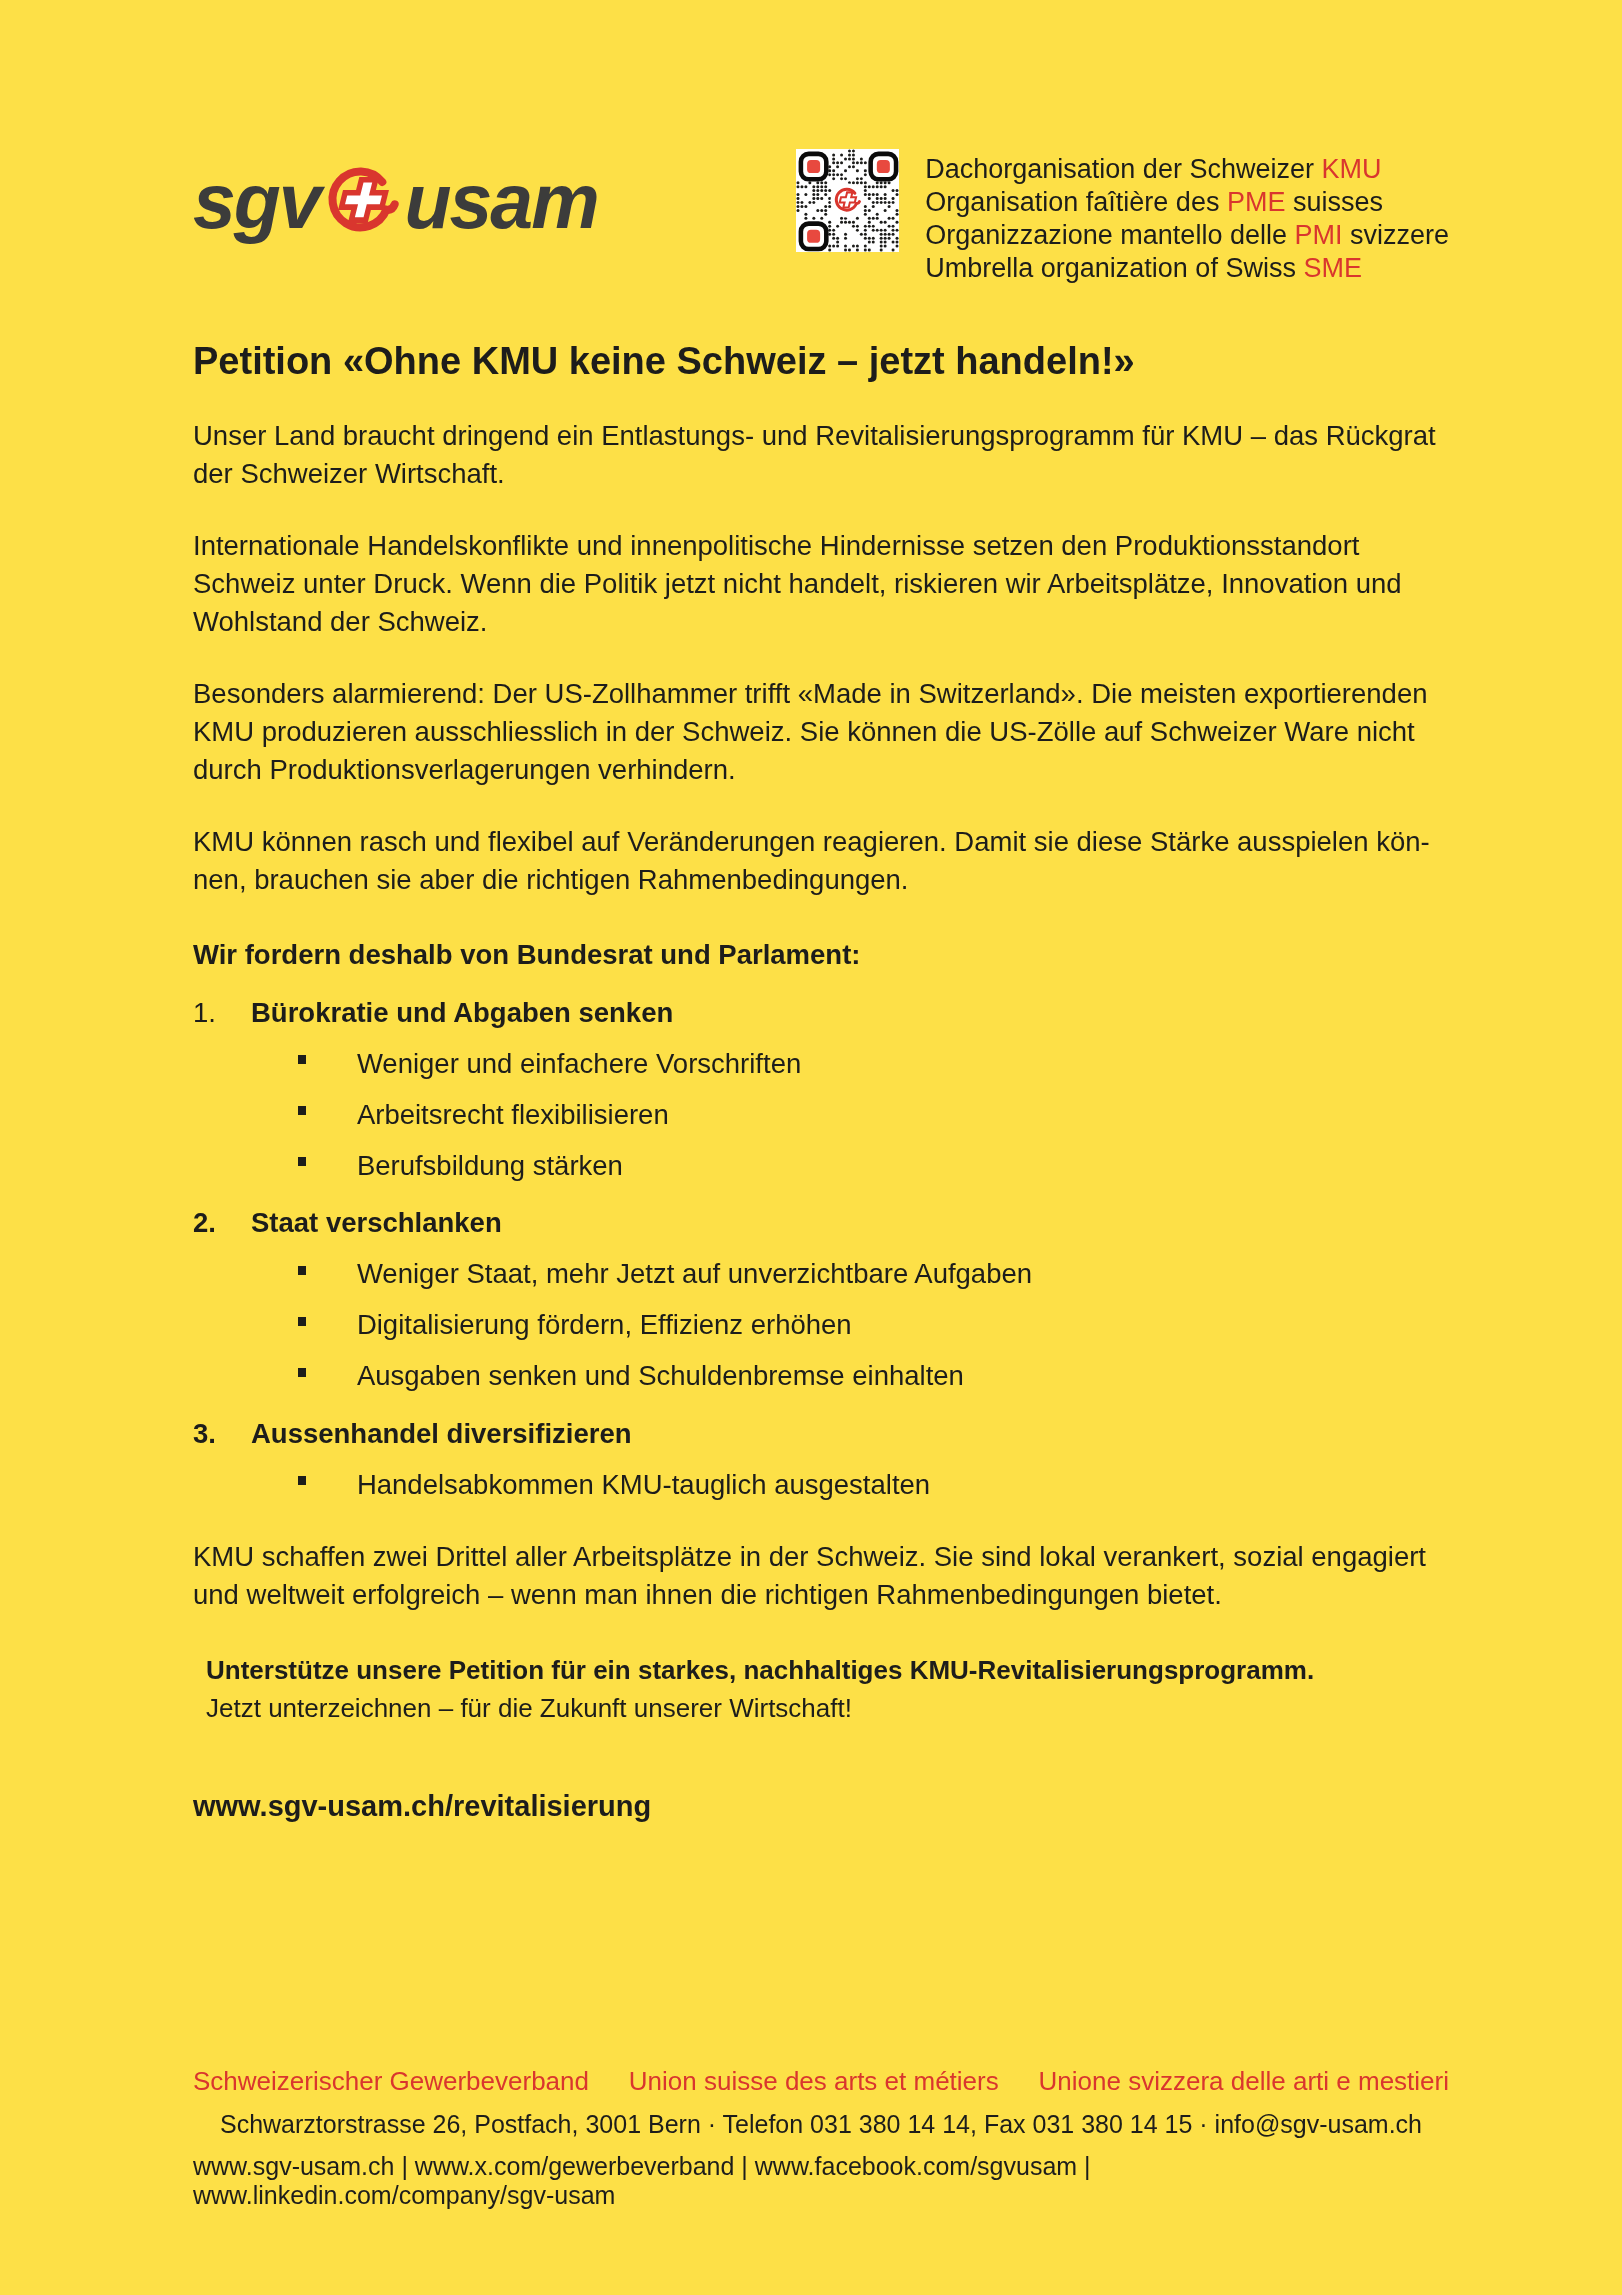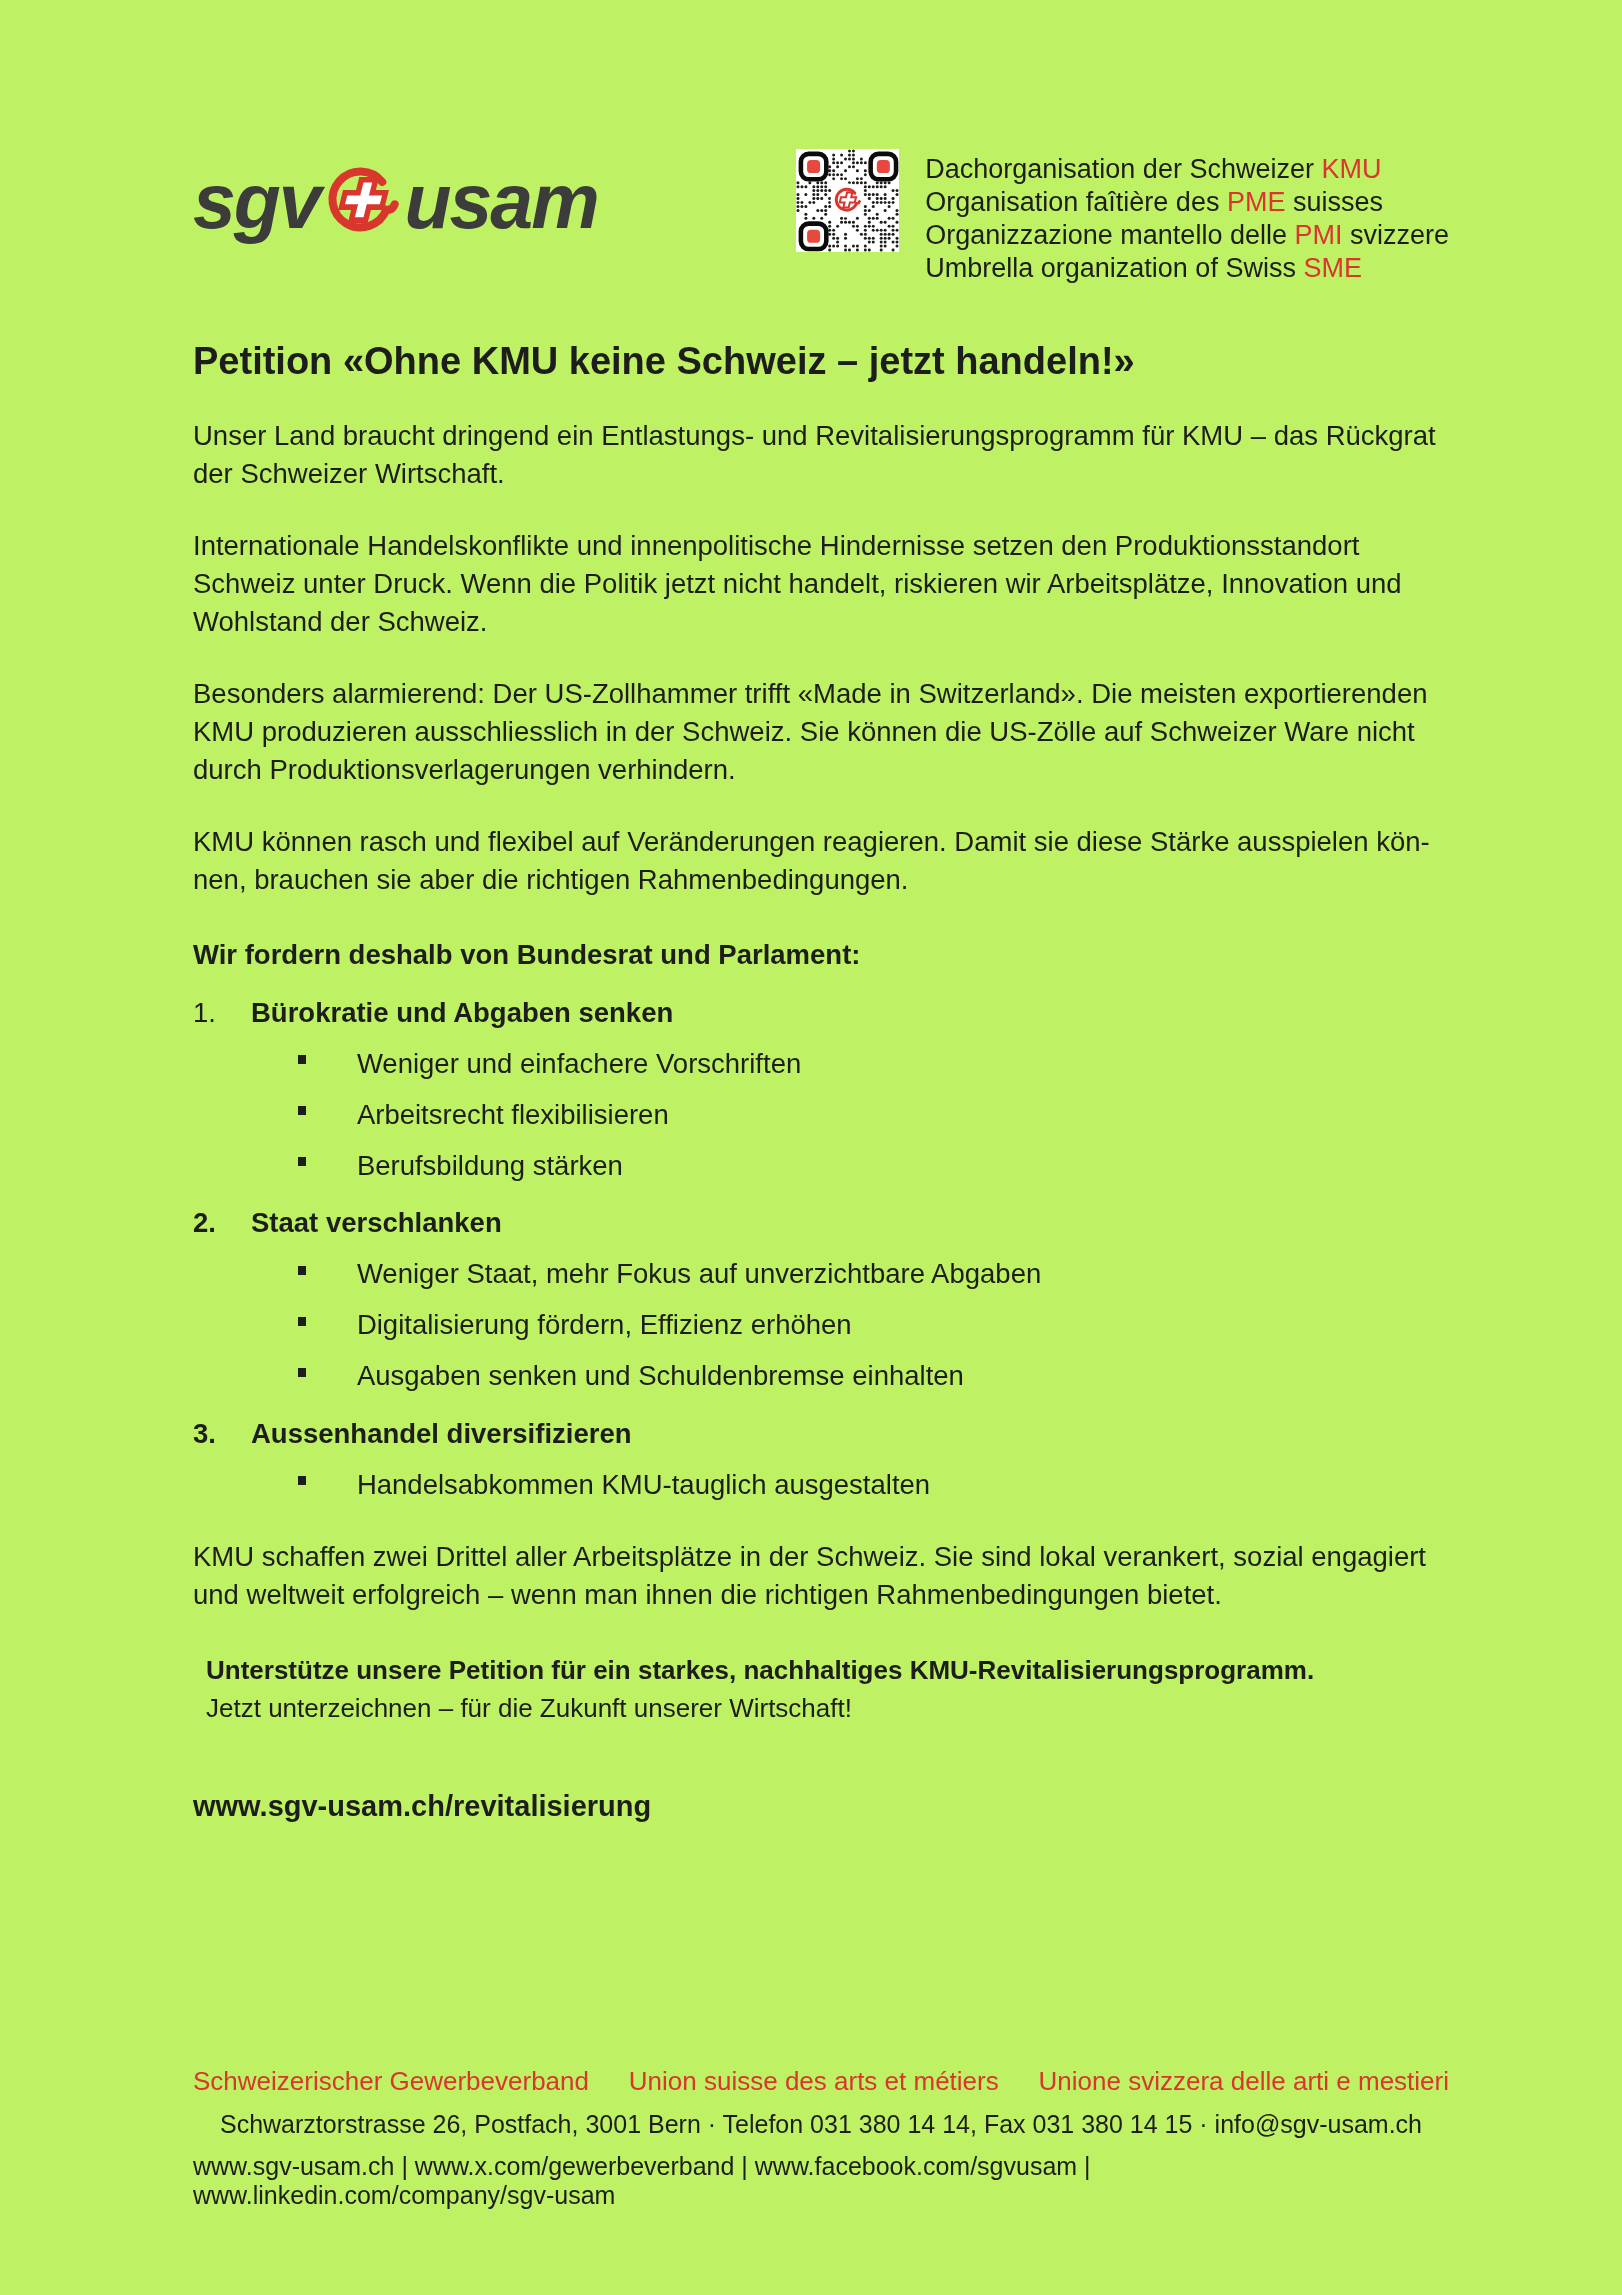--- a/index.html
+++ b/index.html
@@ -1,19 +1,19 @@
 <!DOCTYPE html>
 <html style="font-size:10.5px"><head>
 <meta charset="utf-8">
 <style>
   html,body{margin:0;padding:0;background:#ffffff;}
   .page{
     position:relative;
     width:1622px;height:2295px;
-    background:#bef264;
+    background:#fde047;
     font-family:"Liberation Sans","DejaVu Sans",sans-serif;
     color:#1d1d1b;
     overflow:hidden;
     box-sizing:border-box;
     padding:149px 173px 0 193px;
   }
   
   .header{display:flex;align-items:flex-start;height:111px;}
   .logo{display:flex;align-items:center;margin-top:14.4px;}
   .logo .ltxt{
@@ -352,21 +352,21 @@
       <span class="sq"></span>
       <span>Berufsbildung stärken</span>
     </div>
 
   <div class="nitem">
     <span class="num bold">2.</span>
     <span class="ntitle">Staat verschlanken</span>
   </div>
   <div class="bullet">
       <span class="sq"></span>
-      <span>Weniger Staat, mehr Fokus auf unverzichtbare Abgaben</span>
+      <span>Weniger Staat, mehr Jetzt auf unverzichtbare Aufgaben</span>
     </div>
   <div class="bullet">
       <span class="sq"></span>
       <span>Digitalisierung fördern, Effizienz erhöhen</span>
     </div>
   <div class="bullet">
       <span class="sq"></span>
       <span>Ausgaben senken und Schuldenbremse einhalten</span>
     </div>
 

